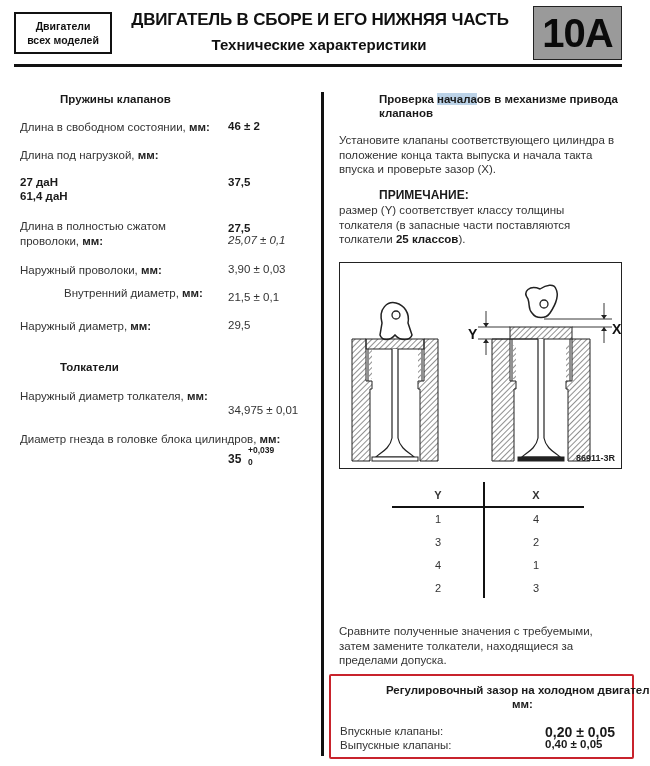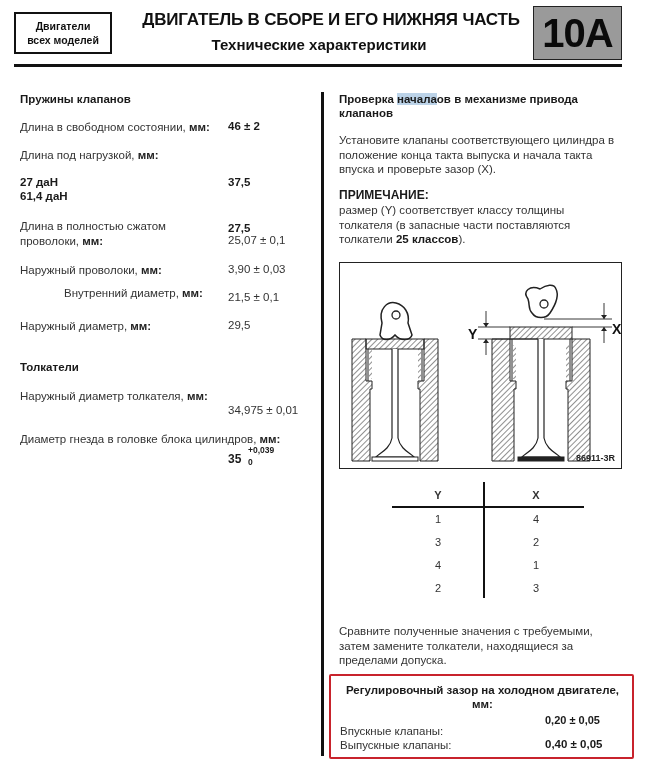--- a/index.html
+++ b/index.html
@@ -2,30 +2,30 @@
 <html><head>
   <meta charset="utf-8">
   <style>
     * { box-sizing: border-box; margin: 0; padding: 0; }
     html, body { width: 650px; height: 766px; background: #ffffff; overflow: hidden; }
     body { position: relative; font-family: "Liberation Sans", sans-serif; color: #222; font-size: 11px; }
     .abs { position: absolute; }
 
     
     .hdr-box { left: 14px; top: 12px; width: 98px; height: 42px; border: 2px solid #111; display: flex; flex-direction: column; align-items: center; justify-content: center; font-weight: bold; font-size: 10.5px; line-height: 14px; color: #111; }
-    .hdr-title { left: 140px; top: 10px; width: 382px; text-align: center; font-weight: bold; font-size: 17px; color: #111; letter-spacing: -0.2px; }
+    .hdr-title { left: 129px; top: 10px; width: 382px; text-align: center; font-weight: bold; font-size: 17px; color: #111; letter-spacing: -0.2px; }
     .hdr-sub { left: 128px; top: 36px; width: 382px; text-align: center; font-weight: bold; font-size: 15px; color: #111; }
     .hdr-code { left: 533px; top: 6px; width: 89px; height: 54px; background: #9a9a9a; border: 1.5px solid #222; display: flex; align-items: center; justify-content: center; font-weight: bold; font-size: 40px; color: #0a0a0a; letter-spacing: -1px; }
     .hdr-rule { left: 14px; top: 64px; width: 608px; height: 3px; background: #111; }
 
     
     .vdiv { left: 321px; top: 92px; width: 3px; height: 664px; background: #111; }
 
     
-    .sec-title { font-weight: bold; font-size: 11.5px; color: #1a1a1a; }
+    .sec-title { font-weight: bold; font-size: 11.5px; color: #1a1a1a; margin-left: 40px; }
     .lbl { font-size: 11.5px; color: #333; line-height: 15px; }
     .lbl b { color: #222; }
     .val { font-size: 11.5px; color: #333; }
     .bold { font-weight: bold; color: #1a1a1a; }
 
     
     .rtext { font-size: 11.5px; color: #333; line-height: 14.5px; }
     .hl { background: #bcd3e8; }
 
     .diagram { left: 339px; top: 262px; width: 283px; height: 207px; border: 1.5px solid #222; background: #fff; }
@@ -64,21 +64,21 @@
 
 <div class="abs val bold" style="left:20px; top:176px;">27 даН</div>
 <div class="abs val bold" style="left:228px; top:176px;">37,5</div>
 <div class="abs val bold" style="left:20px; top:190px;">61,4 даН</div>
 <div class="abs val bold" style="left:228px; top:198px;margin-top:24px;">27,5</div>
 
 <div class="abs lbl" style="left:20px; top:219px;">
   <span>Длина в полностью сжатом</span><br>
   <span>проволоки,</span> <b>мм:</b>
 </div>
-<div class="abs val" style="left:228px; top:234px;">25,07 ± 0,1</div>
+<div class="abs val" style="left:228px; top:234px;font-style:italic;">25,07 ± 0,1</div>
 
 <div class="abs lbl" style="left:20px; top:263px;">
   <span>Наружный проволоки,</span> <b>мм:</b>
 </div>
 <div class="abs val" style="left:228px; top:263px;">3,90 ± 0,03</div>
 
 <div class="abs lbl" style="left:20px; top:286px;margin-left:44px;">
   <span>Внутренний диаметр,</span> <b>мм:</b>
 </div>
 <div class="abs val" style="left:228px; top:291px;">21,5 ± 0,1</div>
@@ -189,16 +189,16 @@
   <div class="abs yx-cell" style="left:138px; top:79px;">1</div>
   <div class="abs yx-cell" style="left:40px; top:102px;">2</div>
   <div class="abs yx-cell" style="left:138px; top:102px;">3</div>
 </div>
 
 <div class="abs rtext" style="left:339px; top:624px; width:272px;">Сравните полученные значения с требуемыми, затем замените толкатели, находящиеся за пределами допуска.</div>
 
 <div class="abs redbox">
   <div class="abs sec-title" style="left:9px; top:7px; width:285px; line-height:14px;">Регулировочный зазор на холодном двигателе, мм:</div>
   <div class="abs rtext" style="left:9px; top:48px;">Впускные клапаны:</div>
-  <div class="abs bold" style="left:214px; top:38px; font-size:11px;">0,20 ± 0,05</div>
+  <div class="abs bold" style="left:214px; top:48px; font-size:14px;">0,20 ± 0,05</div>
   <div class="abs rtext" style="left:9px; top:62px;">Выпускные клапаны:</div>
   <div class="abs bold" style="left:214px; top:62px; font-size:11.5px;">0,40 ± 0,05</div>
 </div>
 
 </body></html>

